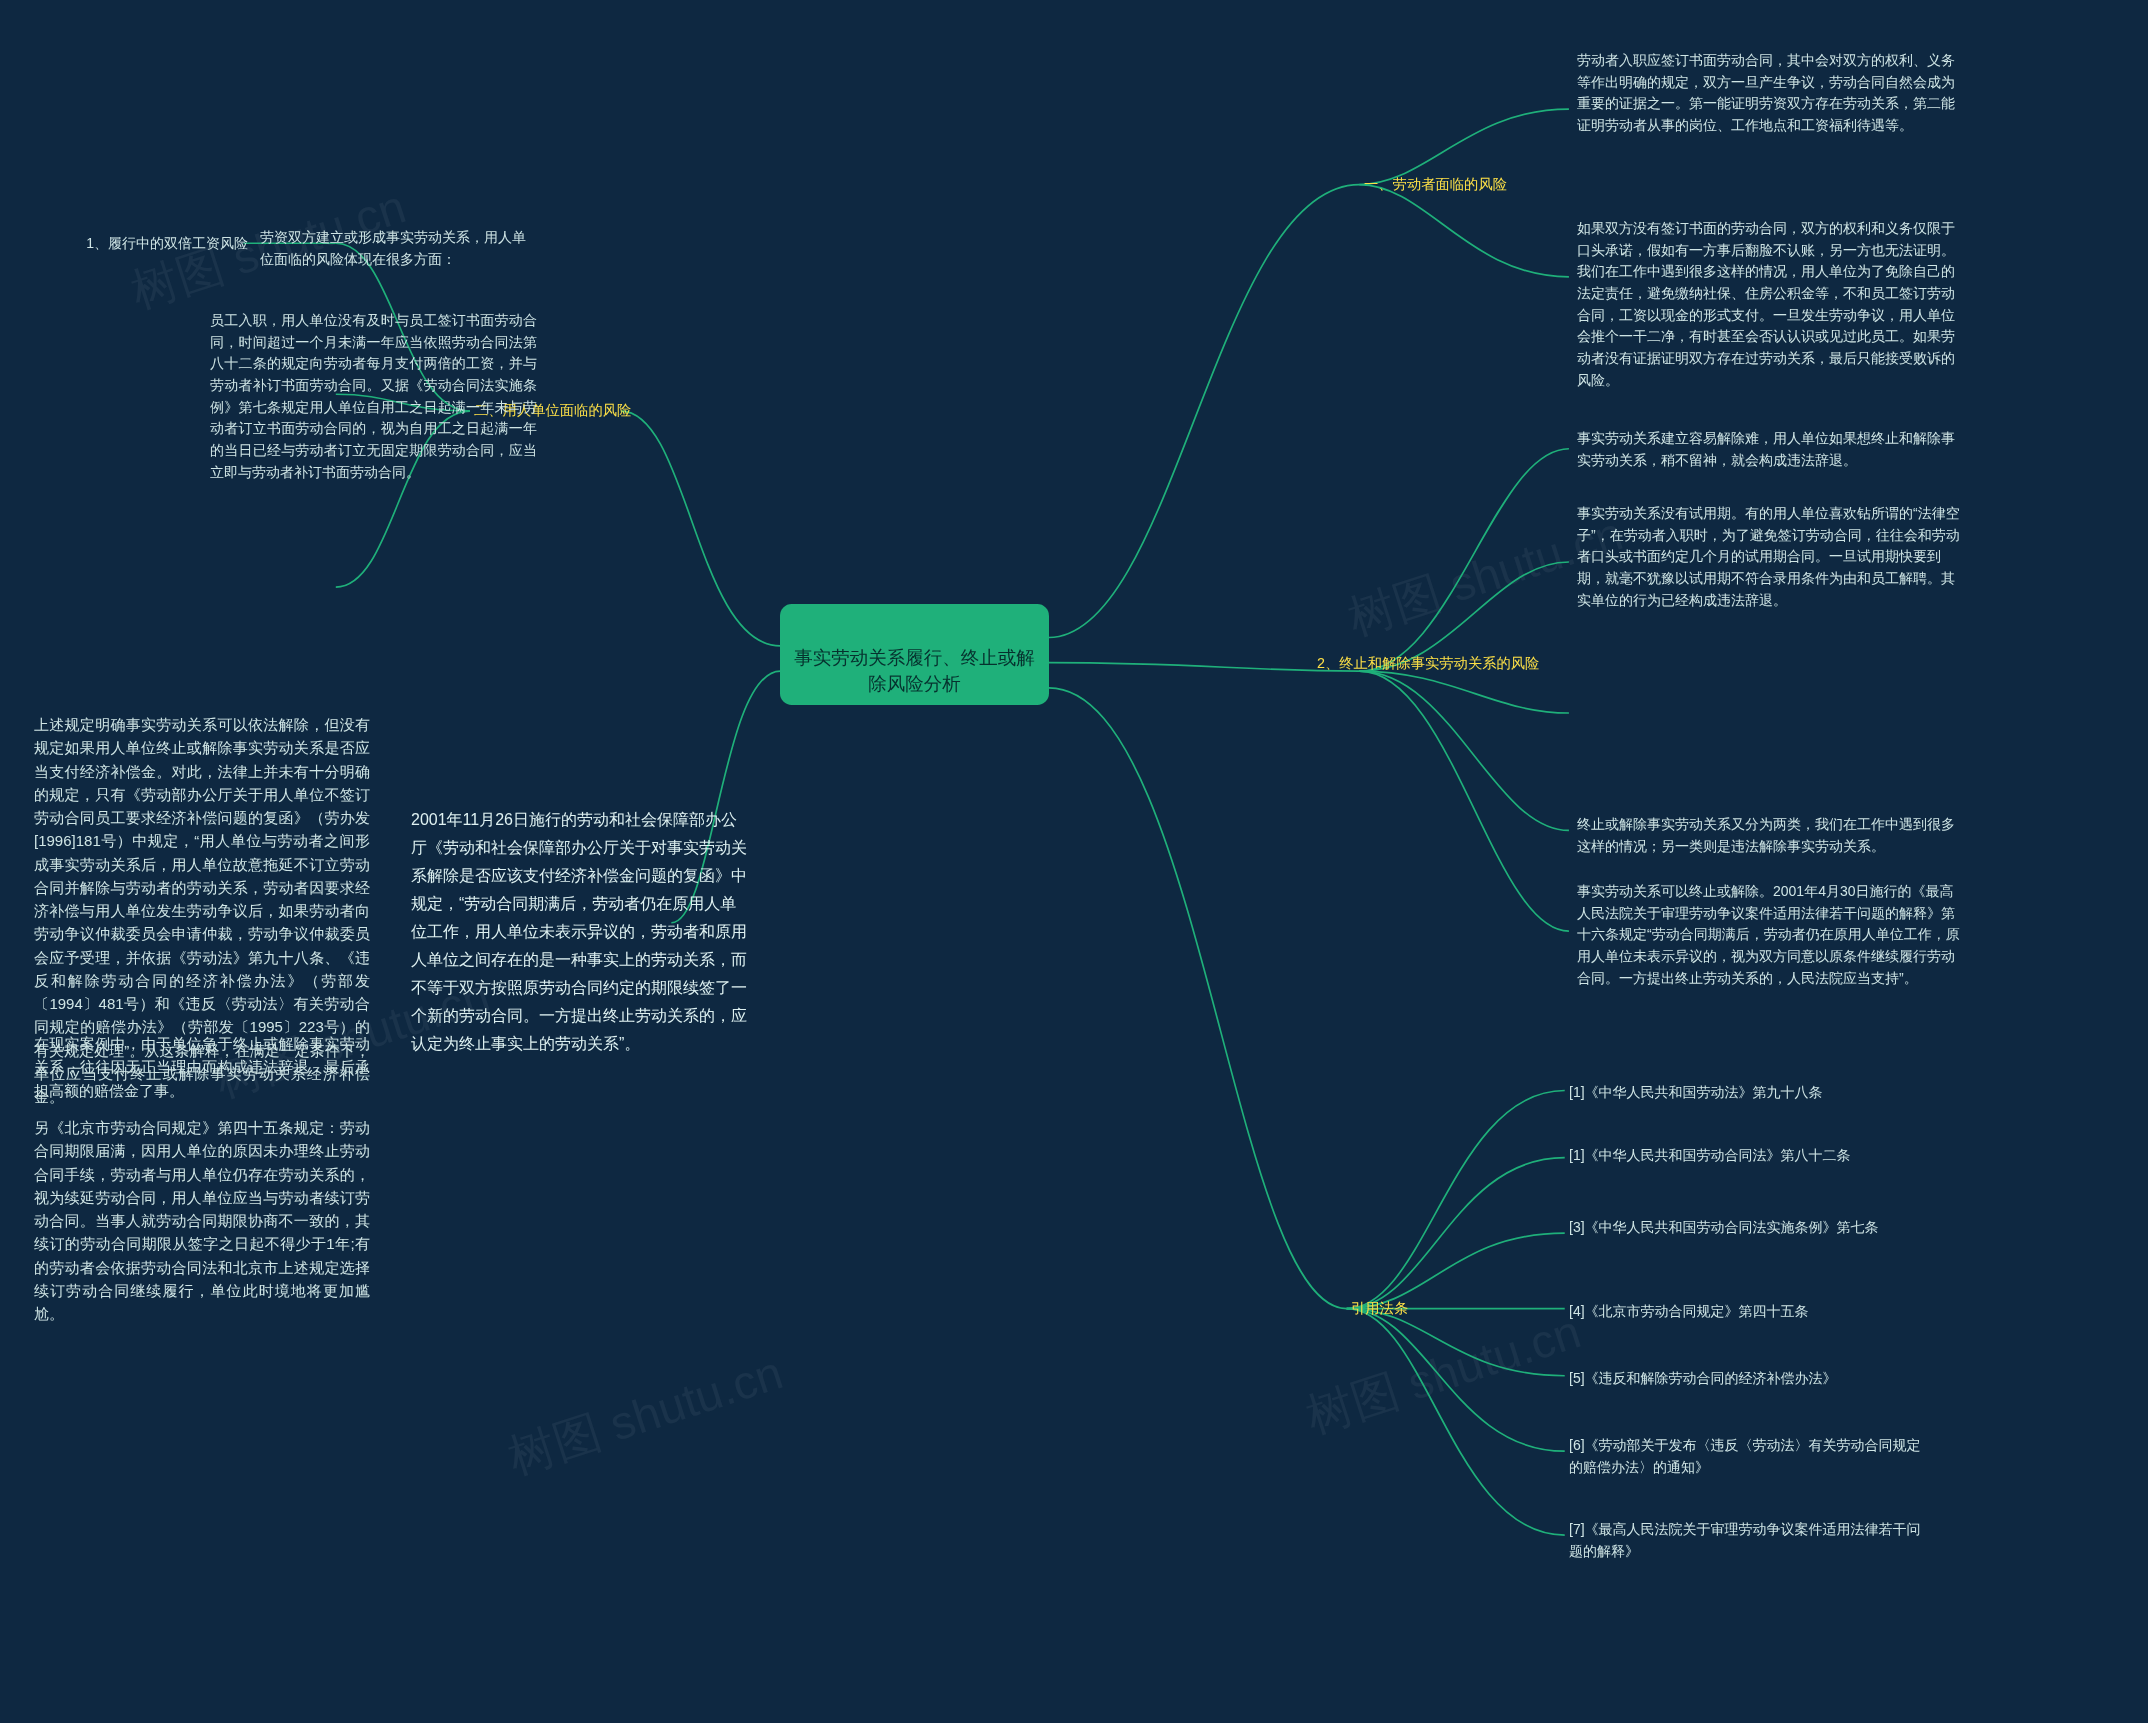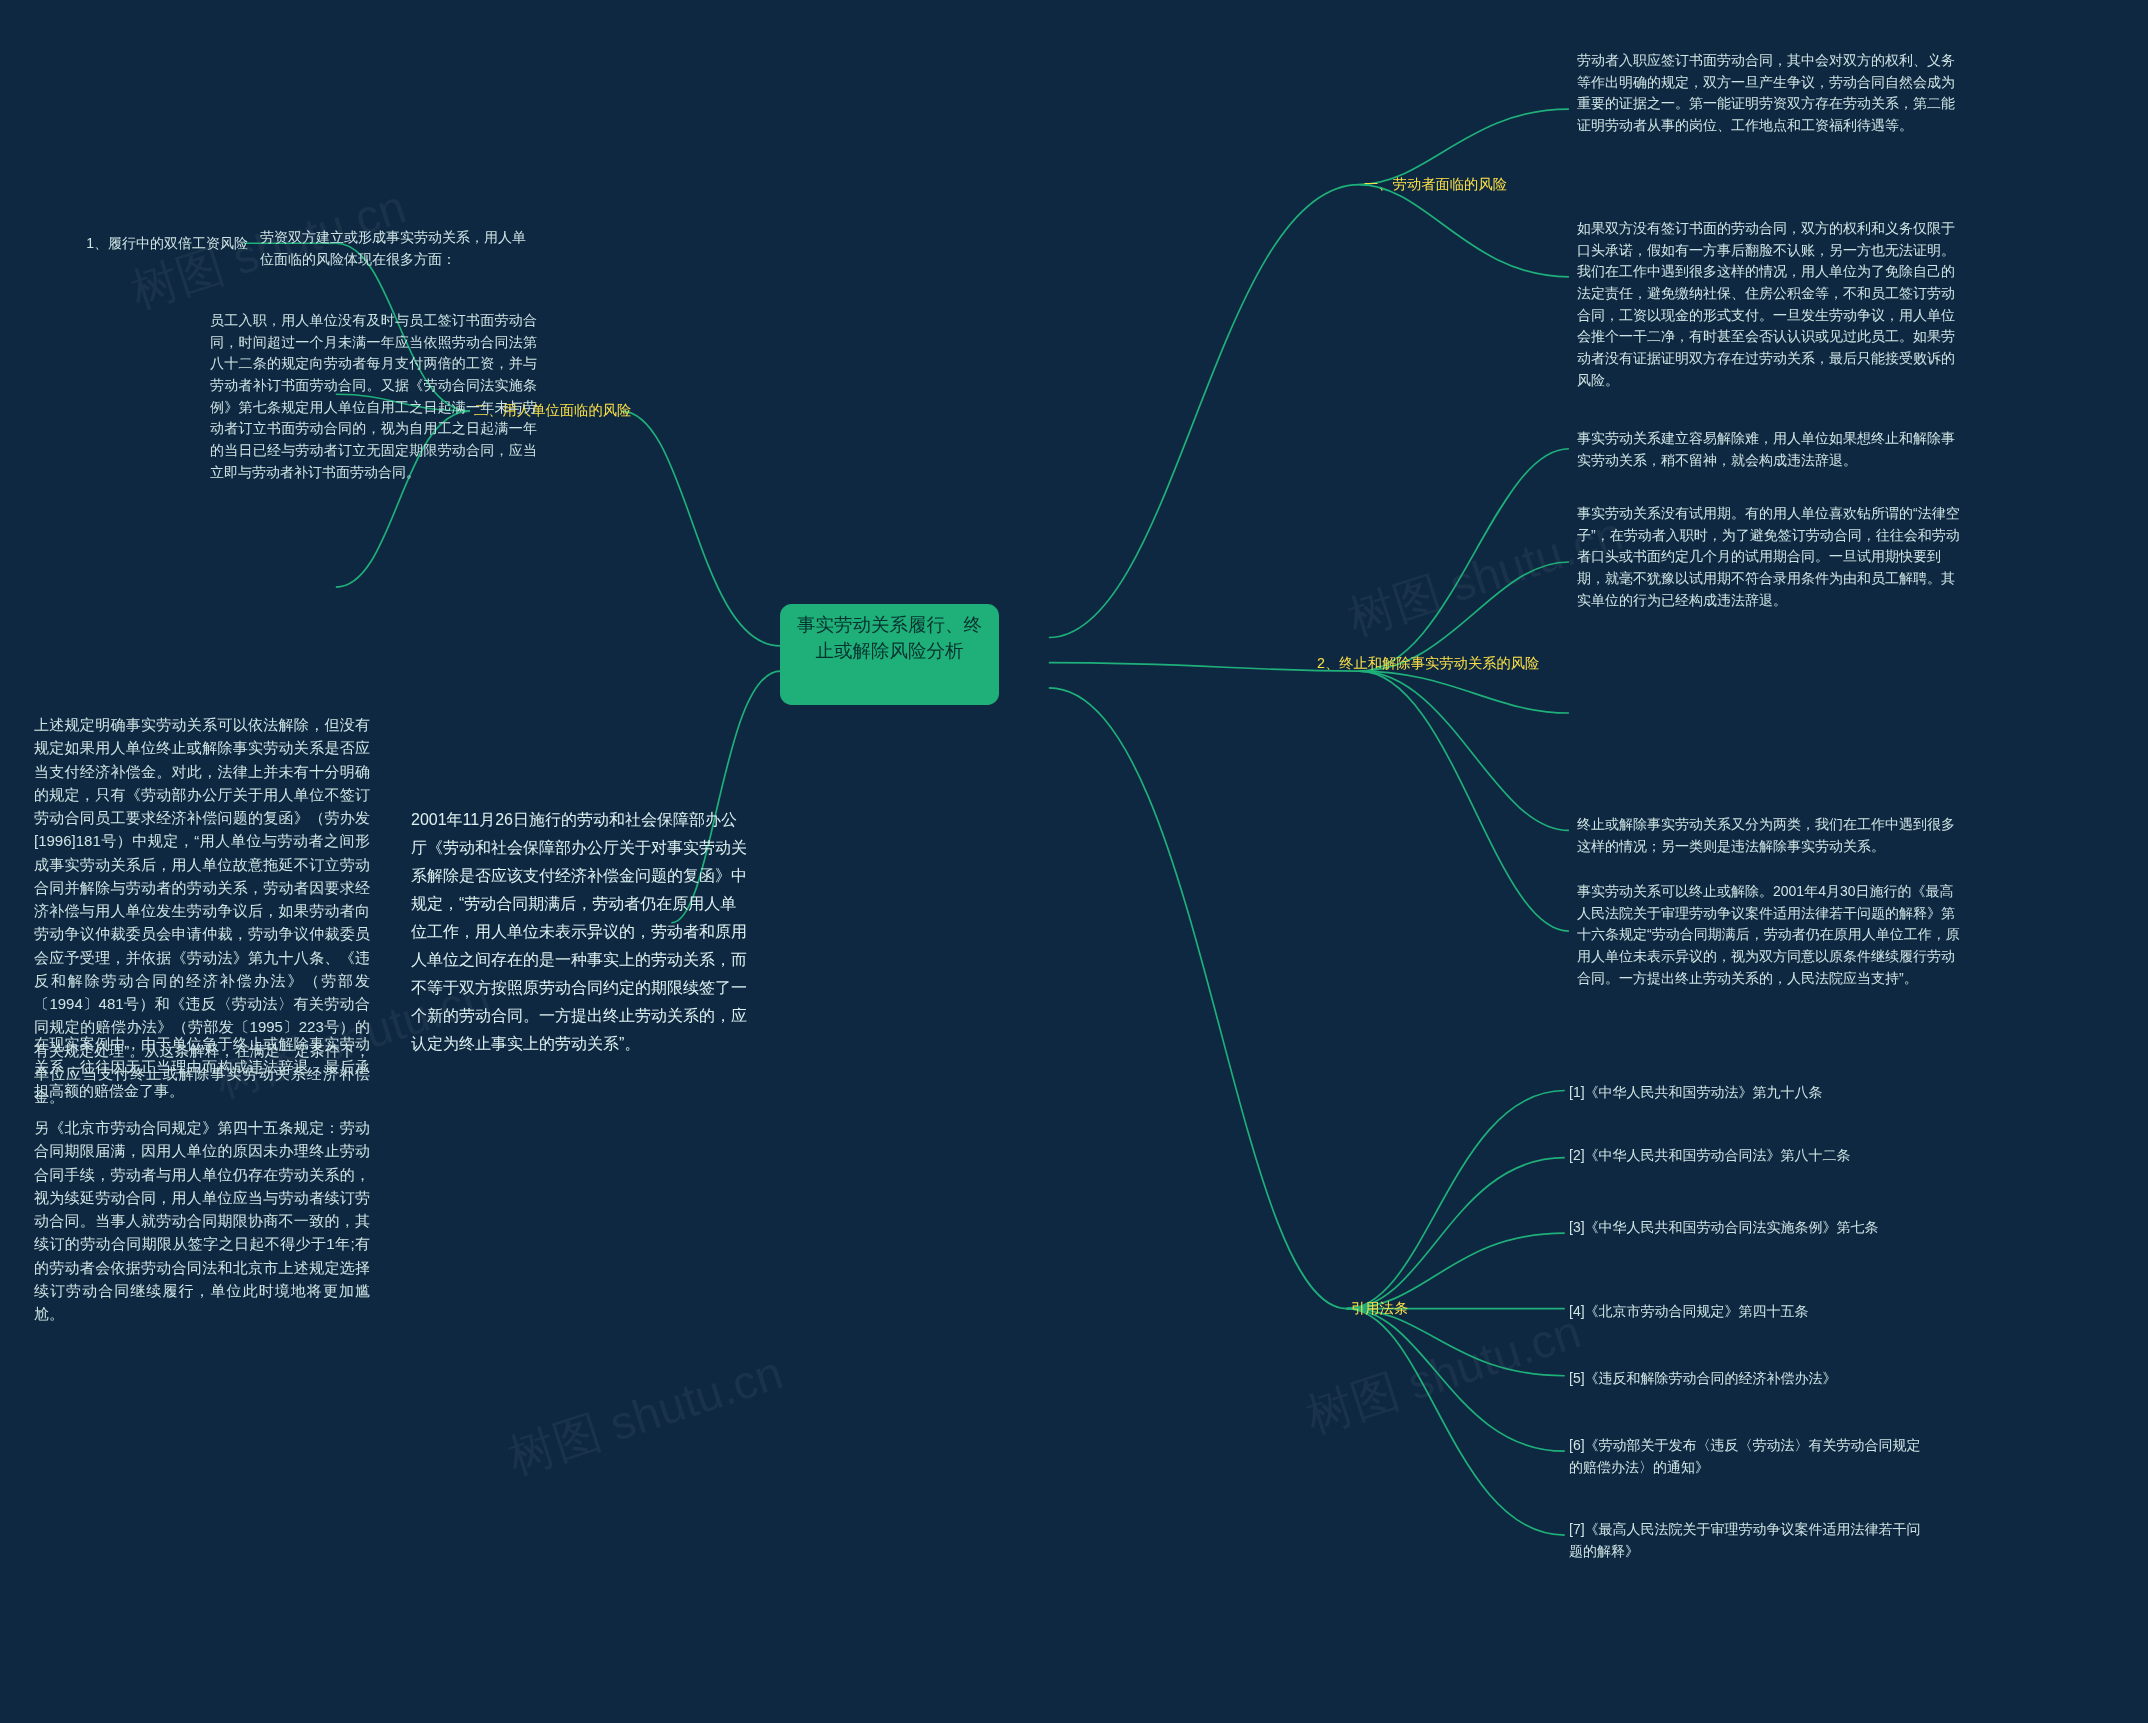--- a/index.html
+++ b/index.html
@@ -1,18 +1,18 @@
 <!DOCTYPE html>
 <html style="font-size:13.4px"><head>
 <meta charset="utf-8">
 <style>
   html,body{margin:0;padding:0;background:#0e2841;color:#cfe5e5;font-family:"Microsoft YaHei",Arial,sans-serif;width:2148px;height:1723px;overflow:hidden}
   .canvas{position:relative;width:2148px;height:1723px}
   .watermark{position:absolute;color:rgba(180,200,210,0.07);font-size:47px;transform:rotate(-18deg);pointer-events:none;white-space:nowrap;font-weight:400}
-  .center{position:absolute;left:780px;top:604px;width:219px;height:101px;background:#1fb07a;border-radius:11.7px;display:flex;align-items:flex-start;justify-content:center;text-align:center;color:#06312e;font-size:18.5px;line-height:1.4;padding:8.4px;box-sizing:border-box;font-weight:500}
+  .center{position:absolute;left:780px;top:604px;width:269px;height:101px;background:#1fb07a;border-radius:11.7px;display:flex;align-items:flex-end;justify-content:center;text-align:center;color:#06312e;font-size:18.5px;line-height:1.4;padding:8.4px;box-sizing:border-box;font-weight:500}
   .node{position:absolute;font-size:14px;line-height:1.55;color:#cfe5e5}
   .label{position:absolute;font-size:14.3px;color:#fde047}
   .para{width:352px;text-align:justify}
   svg.net{position:absolute;left:0;top:0;width:2148px;height:1723px;pointer-events:none}
   svg.net path{fill:none;stroke:#1fb07a;stroke-width:2}
   .small{font-size:15px}
   .thin{width:319px}
 </style>
 </head>
 <body>
@@ -66,21 +66,21 @@
 <div class="node thin" style="left:1577px;top:218px;width:386px">如果双方没有签订书面的劳动合同，双方的权利和义务仅限于口头承诺，假如有一方事后翻脸不认账，另一方也无法证明。我们在工作中遇到很多这样的情况，用人单位为了免除自己的法定责任，避免缴纳社保、住房公积金等，不和员工签订劳动合同，工资以现金的形式支付。一旦发生劳动争议，用人单位会推个一干二净，有时甚至会否认认识或见过此员工。如果劳动者没有证据证明双方存在过劳动关系，最后只能接受败诉的风险。</div>
 
 <div class="label" style="left:1317px;top:654px;width:235px">2、终止和解除事实劳动关系的风险</div>
 <div class="node thin" style="left:1577px;top:428px;width:386px">事实劳动关系建立容易解除难，用人单位如果想终止和解除事实劳动关系，稍不留神，就会构成违法辞退。</div>
 <div class="node thin" style="left:1577px;top:503px;width:386px">事实劳动关系没有试用期。有的用人单位喜欢钻所谓的“法律空子”，在劳动者入职时，为了避免签订劳动合同，往往会和劳动者口头或书面约定几个月的试用期合同。一旦试用期快要到期，就毫不犹豫以试用期不符合录用条件为由和员工解聘。其实单位的行为已经构成违法辞退。</div>
 <div class="node thin" style="left:1577px;top:814px;width:386px">终止或解除事实劳动关系又分为两类，我们在工作中遇到很多这样的情况；另一类则是违法解除事实劳动关系。</div>
 <div class="node thin" style="left:1577px;top:881px;width:386px">事实劳动关系可以终止或解除。2001年4月30日施行的《最高人民法院关于审理劳动争议案件适用法律若干问题的解释》第十六条规定“劳动合同期满后，劳动者仍在原用人单位工作，原用人单位未表示异议的，视为双方同意以原条件继续履行劳动合同。一方提出终止劳动关系的，人民法院应当支持”。</div>
 
 <div class="label" style="left:1351px;top:1299px">引用法条</div>
 <div class="node" style="left:1569px;top:1082px;width:352px">[1]《中华人民共和国劳动法》第九十八条</div>
-<div class="node" style="left:1569px;top:1145px;width:352px">[2]《中华人民共和国劳动合同法》第八十二条</div>
+<div class="node" style="left:1569px;top:1145px;width:352px">[1]《中华人民共和国劳动合同法》第八十二条</div>
 <div class="node" style="left:1569px;top:1217px;width:352px">[3]《中华人民共和国劳动合同法实施条例》第七条</div>
 <div class="node" style="left:1569px;top:1301px;width:352px">[4]《北京市劳动合同规定》第四十五条</div>
 <div class="node" style="left:1569px;top:1368px;width:352px">[5]《违反和解除劳动合同的经济补偿办法》</div>
 <div class="node" style="left:1569px;top:1435px;width:352px">[6]《劳动部关于发布〈违反〈劳动法〉有关劳动合同规定的赔偿办法〉的通知》</div>
 <div class="node" style="left:1569px;top:1519px;width:352px">[7]《最高人民法院关于审理劳动争议案件适用法律若干问题的解释》</div>
 
 <div class="label" style="left:474px;top:401px">二、用人单位面临的风险</div>
 
 <div class="node" style="left:55px;top:233px;width:193px;text-align:right">1、履行中的双倍工资风险</div>
 

